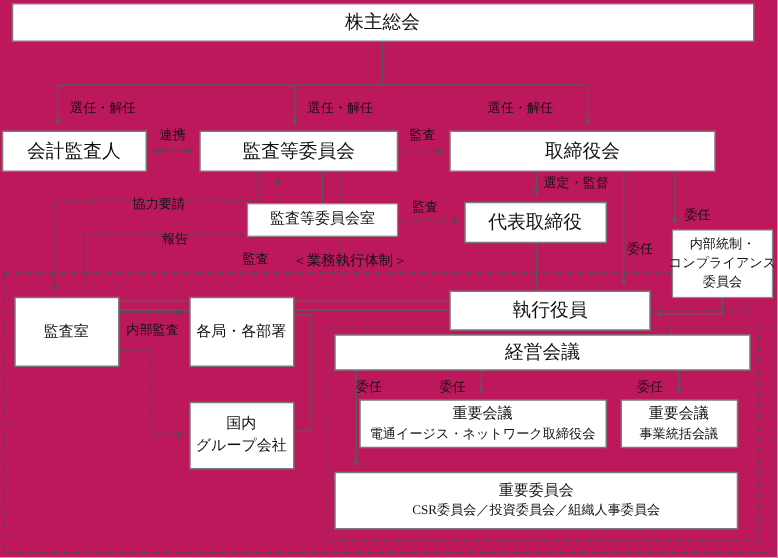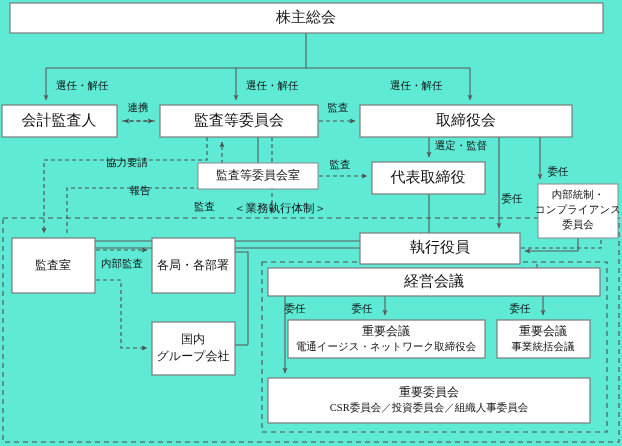--- a/index.html
+++ b/index.html
@@ -7,21 +7,21 @@
     padding: 0;
     background: #ffffff;
   }
   body {
     font-family: "Liberation Serif", "DejaVu Serif", serif;
   }
   #diagram-root {
     position: relative;
     width: 622px;
     height: 446px;
-    background: #5eead4;
+    background: #be185d;
     overflow: hidden;
   }
   svg#chart-svg {
     position: absolute;
     top: 0; left: 0;
     width: 622px;
     height: 446px;
   }
   .node-rect {
     fill: #ffffff;

